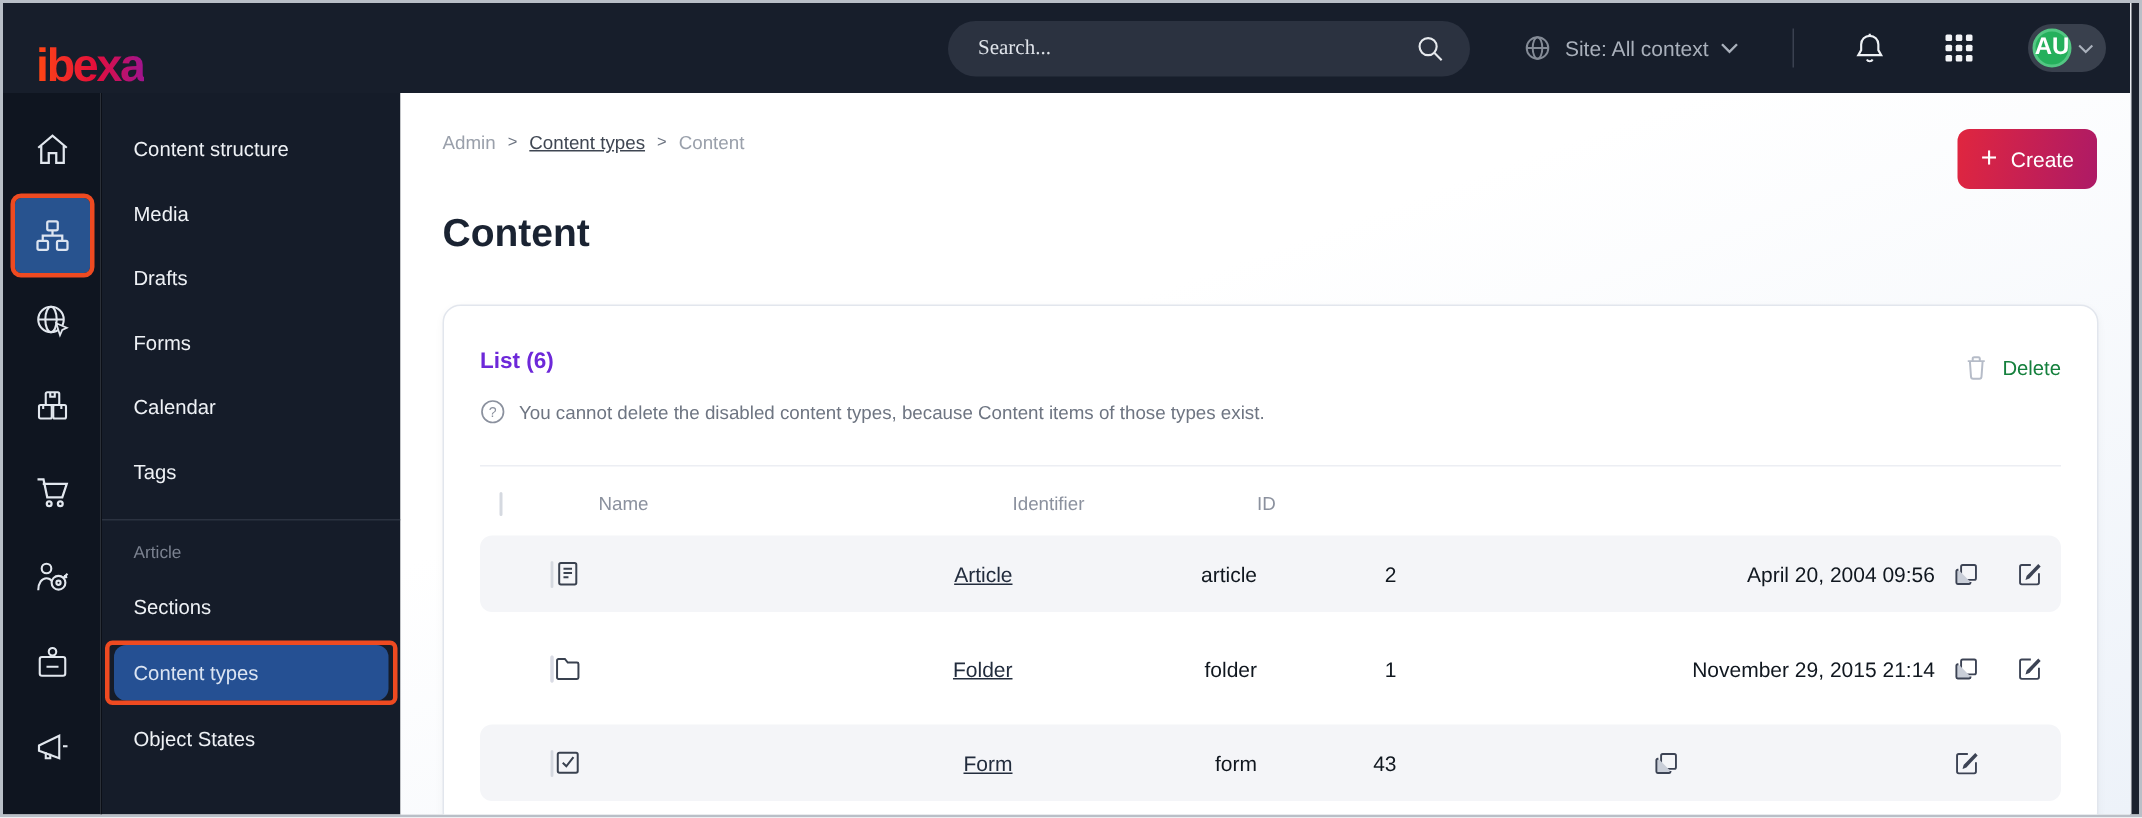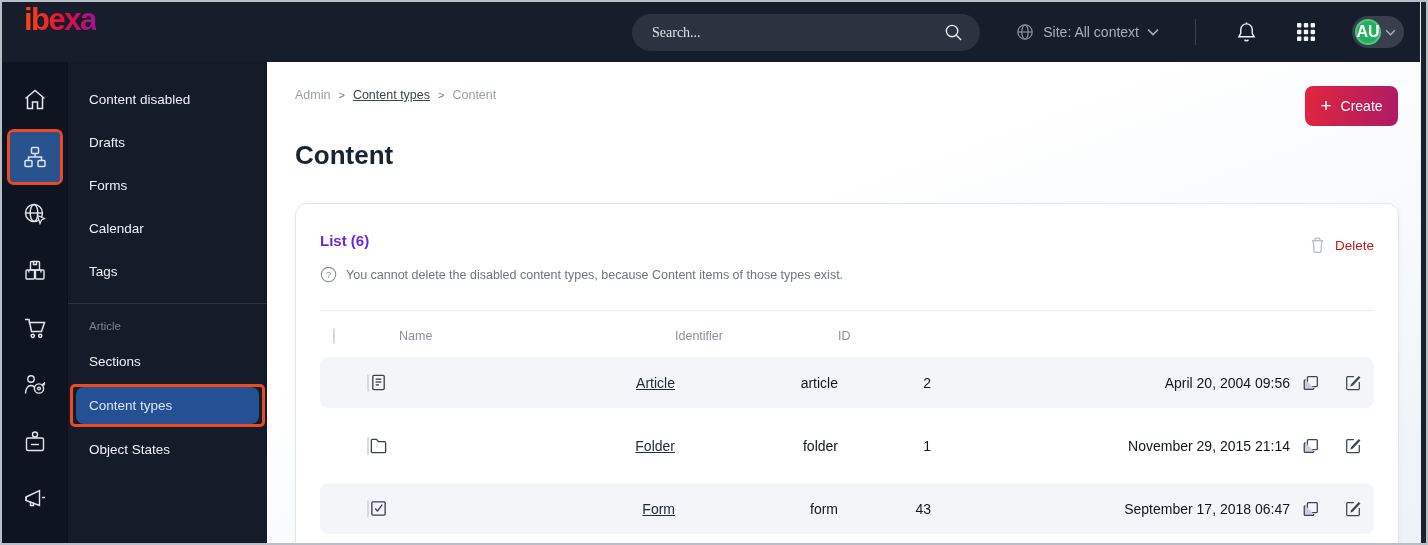--- a/index.html
+++ b/index.html
@@ -1,20 +1,20 @@
 <!DOCTYPE html>
 <html><head>
 <meta charset="utf-8">
 <style>
   * { margin:0; padding:0; box-sizing:border-box; }
   html,body { width:1428px; height:545px; font-family:"Liberation Sans", sans-serif; }
   .frame { position:relative; width:1428px; height:545px; border:2px solid #b9bfc7; background:#fff; overflow:hidden; }
 
   
-  .topbar { position:absolute; left:0; top:0; right:6px; height:60px; background:#171e2b; display:flex; align-items:flex-start; }
+  .topbar { position:absolute; left:0; top:0; right:6px; height:60px; background:#171e2b; display:flex; align-items:flex-end; }
   .logo { font-size:31px; font-weight:700; letter-spacing:-1.5px; margin-left:22px; background:linear-gradient(90deg,#ff4713 0%,#e40e3c 55%,#a0148e 100%); -webkit-background-clip:text; background-clip:text; color:transparent; }
   .search-wrap { position:absolute; left:630px; top:12px; width:348px; height:37px; background:#2b3240; border-radius:19px; display:flex; align-items:center; padding:0 16px 0 20px; }
   .search-wrap input { flex:1; background:transparent; border:none; outline:none; color:#e6e9ed; font-size:14px; font-family:Liberation Serif, serif; }
   .search-wrap input::placeholder { color:#dfe3e9; opacity:1; }
   .topbar-right { position:absolute; right:16px; top:0; height:60px; display:flex; align-items:center; gap:32px; }
   .site-selector { display:flex; align-items:center; gap:8px; color:#a9b0bb; font-size:14px; cursor:pointer; }
   .tb-divider { width:1px; height:26px; background:#3a4150; margin:0 4px; }
   .icon-btn { display:flex; align-items:center; justify-content:center; width:28px; height:28px; cursor:pointer; }
   .avatar-pill { display:flex; align-items:center; gap:4px; background:#39404d; border-radius:16px; padding:3px 8px 3px 3px; cursor:pointer; }
   .avatar { width:26px; height:26px; border-radius:50%; background:#25b05c; border:2px solid #53c783; color:#fff; font-size:16px; font-weight:700; display:flex; align-items:center; justify-content:center; }
@@ -38,21 +38,21 @@
   .breadcrumb .sep { color:#6f7683; font-size:11px; }
   .breadcrumb .bc-link { color:#3f4652; text-decoration:underline; cursor:pointer; }
   .create-btn { position:absolute; right:22px; top:24px; width:93px; height:40px; border:none; border-radius:8px; background:linear-gradient(100deg,#e0263f 0%,#ad1a66 100%); color:#fff; font-size:14px; font-family:"Liberation Sans", sans-serif; display:flex; align-items:center; justify-content:center; gap:9px; cursor:pointer; }
   .create-btn .plus { font-size:19px; font-weight:300; line-height:1; margin-top:-2px; }
   .page-title { position:absolute; left:28px; top:78px; font-size:26px; font-weight:800; color:#1a2332; }
 
   
   .card { position:absolute; left:28px; right:21px; top:141px; bottom:-10px; background:#fff; border:1px solid #e2e6ed; border-radius:12px; box-shadow:0 2px 6px rgba(20,30,50,.04); padding:24px 24px 0 24px; }
   .card-head { display:flex; align-items:flex-start; justify-content:space-between; }
   .card-title { font-size:15px; font-weight:700; color:#6d28d9; padding-top:4px; }
-  .delete-btn { display:flex; align-items:center; gap:9px; color:#b91c1c; font-size:13.5px; background:none; border:none; font-family:"Liberation Sans", sans-serif; padding-top:8px; cursor:default; }
+  .delete-btn { display:flex; align-items:center; gap:9px; color:#15803d; font-size:13.5px; background:none; border:none; font-family:"Liberation Sans", sans-serif; padding-top:8px; cursor:default; }
   .info-row { display:flex; align-items:center; gap:9px; margin-top:12px; color:#6e7582; font-size:12.5px; }
 
   
   .table { margin-top:27px; border-top:1px solid #eceef3; padding-top:4px; }
   .trow { display:grid; grid-template-columns:36px 30px 276px 163px 93px 1fr 42px 42px; align-items:center; padding-left:13px; }
   .thead { height:42px; color:#8b919e; font-size:12.5px; }
   .tbody-row { height:51px; margin-bottom:12px; font-size:14px; color:#10171f;text-align:right; }
   .tbody-row.alt { background:#f4f5f8; border-radius:8px; }
   .checkbox { width:18px; height:18px; border:1px solid #d5d9e0; border-radius:4px; background:#fff; cursor:pointer; }
   .checkbox.disabled { background:#d9dbe4; border-color:#d9dbe4; cursor:default; }
@@ -205,21 +205,22 @@
             <path d="M4 11 L17.5 4.5 V19.5 L4 14.5 Z"></path>
             <path d="M4 11 v3.5"></path>
             <path d="M8.5 15.5 v4 h3 v-3"></path>
             <path d="M20 11.5 h3"></path>
           </svg>
         </span>
     </div>
   </div>
 
   <div class="menu">
-    <div class="menu-item">Content disabled</div>
+    <div class="menu-item">Content structure</div>
+    <div class="menu-item">Media</div>
     <div class="menu-item">Drafts</div>
     <div class="menu-item">Forms</div>
     <div class="menu-item">Calendar</div>
     <div class="menu-item">Tags</div>
     <div class="menu-divider"></div>
     <div class="menu-label">Article</div>
     <div class="menu-item">Sections</div>
     <div class="menu-item active-wrap">
       <div class="pill">Content types</div>
     </div>
@@ -336,21 +337,20 @@
           <div><span class="checkbox"></span></div>
           <div>
             <svg width="19" height="19" viewBox="0 0 20 20" fill="none" stroke="#39414f" stroke-width="1.4">
                 <rect x="3" y="3" width="14" height="14" rx="1.2"></rect>
                 <polyline points="6.5,10 9,12.5 14,6"></polyline>
               </svg>
           </div>
           <div><a class="name-link">Form</a></div>
           <div>form</div>
           <div>43</div>
-          <div>September 17, 2018 06:47</div>
           <div class="cell-action">
             <svg width="18" height="18" viewBox="0 0 20 20" fill="none" stroke="#3c4354" stroke-width="1.4">
                 <rect x="6" y="3" width="11" height="11" rx="1.2"></rect>
                 <path d="M4 6.5 H3.5 a1 1 0 0 0-1 1 V16 a1 1 0 0 0 1 1 H12 a1 1 0 0 0 1-1 V15.5" fill="#c9ced8" stroke="#3c4354"></path>
               </svg>
           </div>
           <div class="cell-action">
             <svg width="18" height="18" viewBox="0 0 20 20" fill="none" stroke="#3c4354" stroke-width="1.4">
                 <path d="M17 9 V16 a1.3 1.3 0 0 1-1.3 1.3 H4.3 A1.3 1.3 0 0 1 3 16 V4.3 A1.3 1.3 0 0 1 4.3 3 H11"></path>
                 <path d="M8.5 11.5 L16.5 3.2 l.8 .8 L9.5 12.3 l-1.4 .6 Z"></path>

